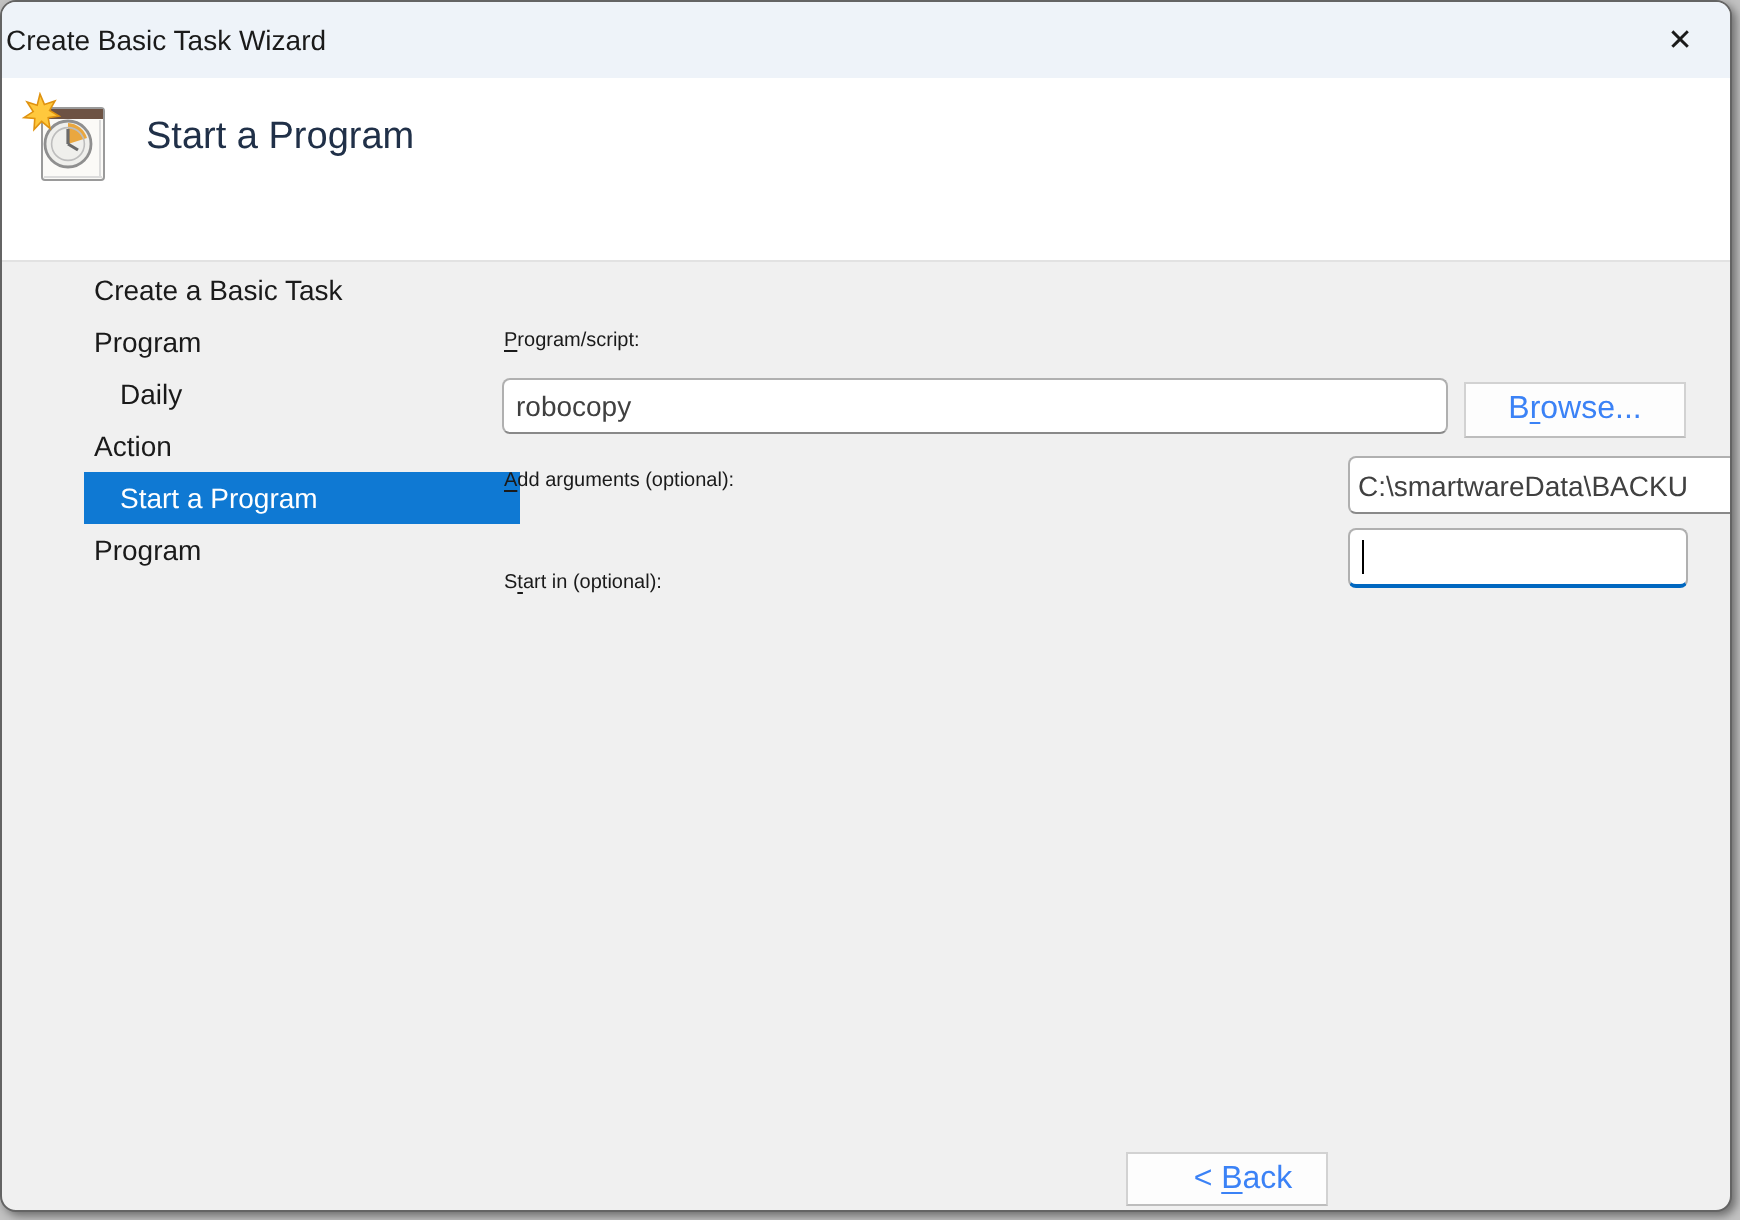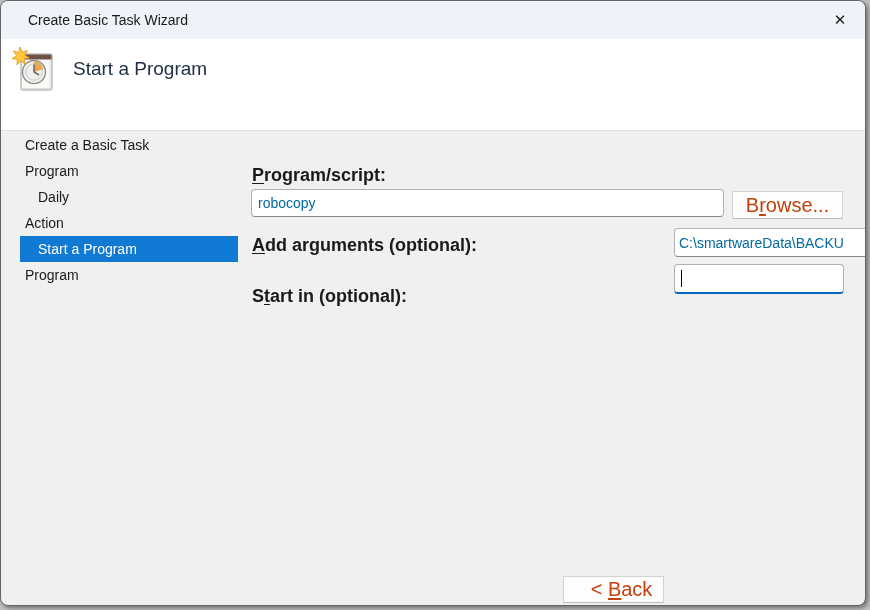--- a/index.html
+++ b/index.html
@@ -17,21 +17,21 @@
     border:1px solid #646464;
     border-radius:8px;
     box-shadow:2px 2px 5px rgba(0,0,0,0.45);
     overflow:hidden;
   }
   
   .titlebar {
     position:absolute; left:0; top:0; right:0; height:38px;
     background:var(--titlebar-bg,#eef3f9);
     display:flex; align-items:center;
-    padding-left:27px;
+    padding-left:2px;
     font-size:14px;
   }
   .close-btn {
     position:absolute; top:2px; right:4px;
     width:42px; height:33px;
     display:flex; align-items:center; justify-content:center;
     font-size:15px; color:#1a1a1a;
     border-radius:0 7px 0 0;
     cursor:default;
   }
@@ -40,60 +40,60 @@
     position:absolute; left:0; top:38px; right:0; height:92px;
     background:#ffffff;
     border-bottom:1px solid #e2e2e2;
   }
   .header .wiz-icon { position:absolute; left:9px; top:7px; }
   .header h1 {
     position:absolute; left:72px; top:19px;
     font-size:19px; font-weight:400; color:#203048;
   }
   
-  .sidebar { position:absolute; left:14px; top:131px; width:230px; }
+  .sidebar { position:absolute; left:0; top:131px; width:230px;padding-left:36px; }
   .side-item {
     height:26px; line-height:26px;
     font-size:14px; padding-left:10px;
     white-space:nowrap;
   }
   .side-item.indent { padding-left:23px; }
   .side-item.selected {
     background:var(--accent,#0f79d3);
     color:#ffffff;
     margin-left:5px; width:218px; padding-left:18px;
   }
   
   .flabel {
-    position:absolute; font-size:18px; white-space:nowrap;font-weight:bold;
+    position:absolute; font-size:10px; white-space:nowrap;
   }
   .flabel u, .btn u { text-decoration:underline; text-underline-offset:2px; }
   .tbox {
     position:absolute;
     background:#ffffff;
     border:1px solid #b0b0b0; border-bottom-color:#898989;
     border-radius:4px;
     font-family:"Liberation Sans", sans-serif;
-    font-size:14px; color:#0369a1;
+    font-size:14px; color:#404040;
     padding:0 6px;
     outline:none;
   }
   .tbox-wrap { position:absolute; }
   .tbox-wrap .tbox { position:relative; left:0; top:0; width:100%; height:100%; }
   .tbox.focused { border-bottom:2px solid var(--focus-underline,#0067c0); }
   .caret {
     position:absolute; left:7px; top:6px;
     width:1px; height:17px; background:#000;
   }
   .btn {
     position:absolute;
     background:#fdfdfd;
     border:1px solid #d2d2d2; border-bottom-color:#bdbdbd;
     border-radius:0;
-    font-size:20px; color:#c2410c;
+    font-size:16px; color:#3b82f6;
     display:flex; align-items:center; justify-content:center;
     white-space:nowrap;
     cursor:default;
   }
   .btn.default { border:2px solid #1c77cd; }
 </style>
 </head>
 <body>
 
 <div class="window">

